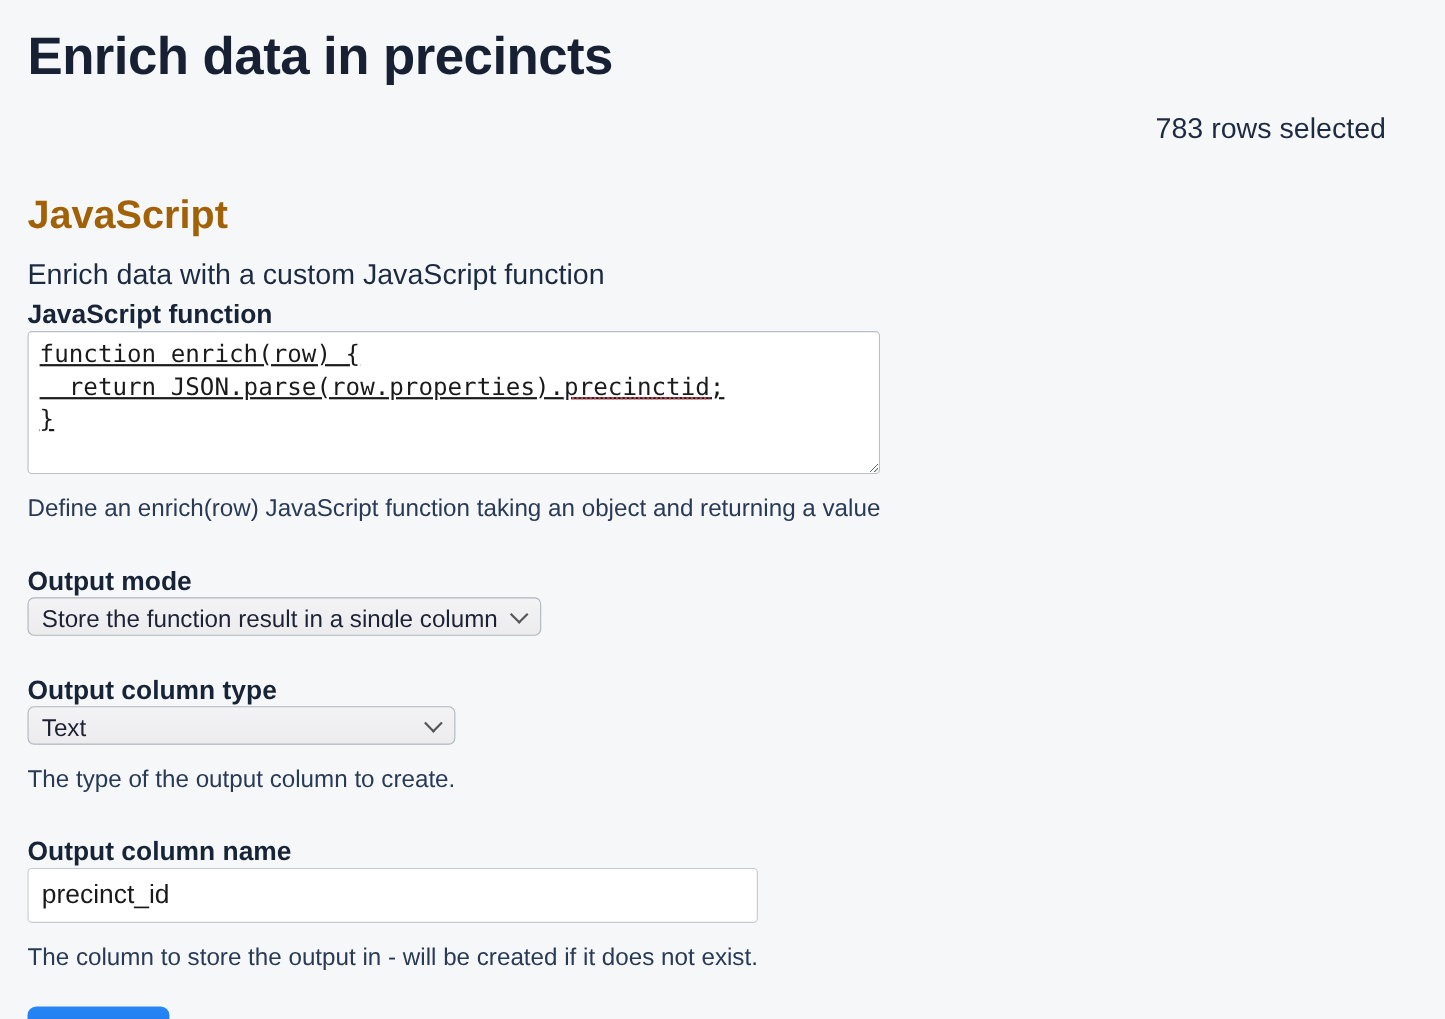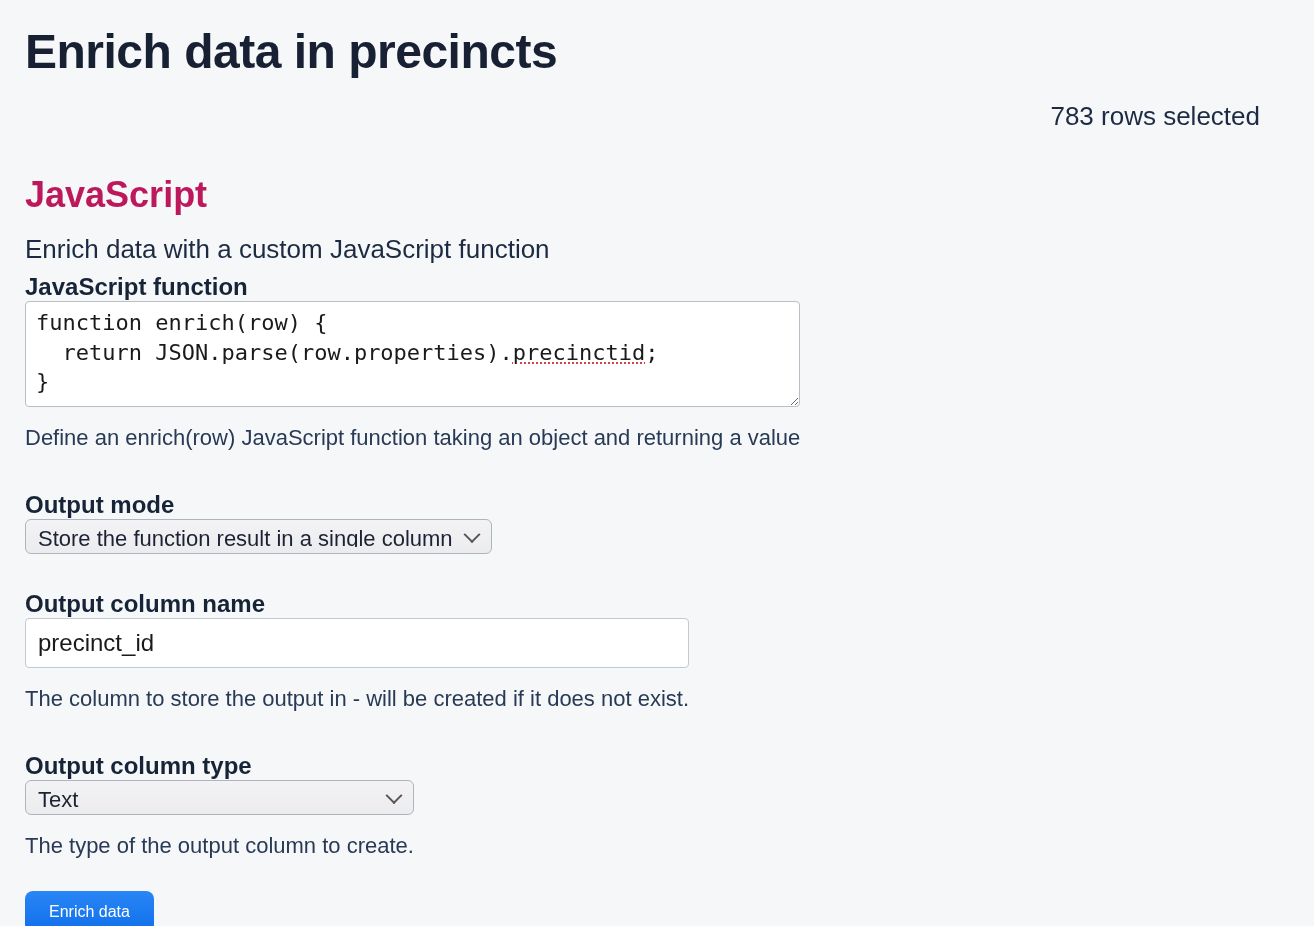--- a/index.html
+++ b/index.html
@@ -25,21 +25,21 @@
   .rows-selected {
     font-size: 26px;
     color: #1c2b42;
     margin-bottom: 42px;
     text-align: right;
   }
   h2.section-title {
     font-size: 36px;
     font-weight: 800;
     margin: 0 0 18px 0;
-    color: #be185d;
+    color: #a16207;
   }
   .section-desc {
     font-size: 26px;
     color: #1c2b42;
   }
   .form-row {
     display: flex;
     align-items: flex-start;
     margin-bottom: 28px;
     flex-direction: column;
@@ -51,32 +51,33 @@
     font-weight: 700;
     color: #172438;
     padding-top: 8px;
   }
   .form-field {
     flex: 1;
     max-width: 880px;
   }
   .code-area {
     width: 100%;
-    height: 106px;
+    height: 130px;
     border: 1px solid #b8bfc7;
     border-radius: 4px;
     font-family: ui-monospace, "SF Mono", Menlo, Consolas, monospace;
     font-size: 22px;
     padding: 6px 10px;
     background: #fff;
     color: #1a1a1a;
     line-height: 1.35;
     white-space: pre;
     resize: both;
     overflow: auto;
+    text-decoration: underline;
   }
   .help-text {
     font-size: 22px;
     color: #283a56;
     margin-top: 14px;
     line-height: 1.55;
   }
   .help-text .line2 {
     display: block;
     margin-top: 6px;
@@ -170,36 +171,36 @@
     <div class="form-field">
       <div class="select-wrap">
         <select class="std-select">
           <option>Store the function result in a single column</option>
         </select>
       </div>
     </div>
   </div>
 
   <div class="form-row">
-    <div class="form-label">Output column name</div>
-    <div class="form-field">
-      <input type="text" class="text-input" value="precinct_id" style="">
-      <div class="help-text">The column to store the output in - will be created if it does not exist.</div>
-    </div>
-  </div>
-
-  <div class="form-row">
     <div class="form-label">Output column type</div>
     <div class="form-field">
       <div class="select-wrap">
         <select class="std-select">
           <option>Text</option>
         </select>
       </div>
       <div class="help-text">The type of the output column to create.</div>
     </div>
   </div>
 
+  <div class="form-row">
+    <div class="form-label">Output column name</div>
+    <div class="form-field">
+      <input type="text" class="text-input" value="precinct_id" style="">
+      <div class="help-text">The column to store the output in - will be created if it does not exist.</div>
+    </div>
+  </div>
+
   <div class="submit-row">
     <button class="primary-btn">Enrich data</button>
   </div>
 
 </div>
 
 </body></html>

